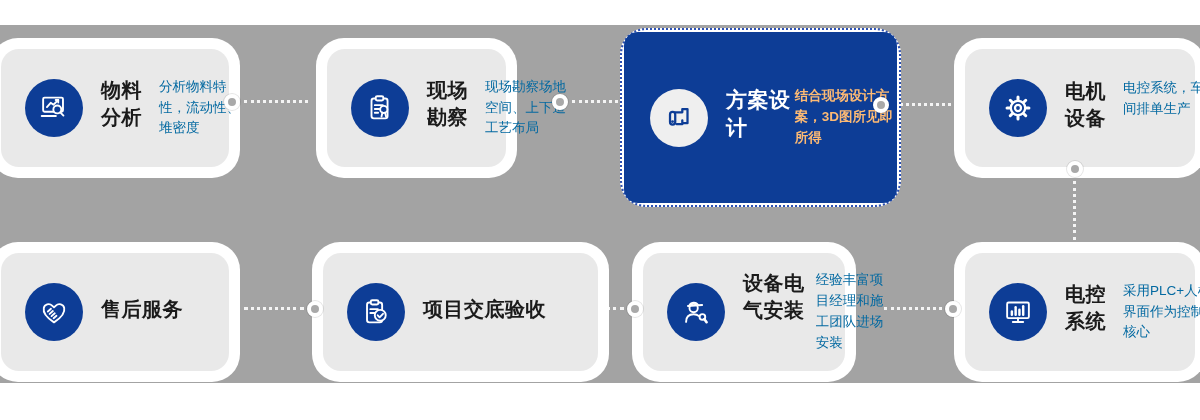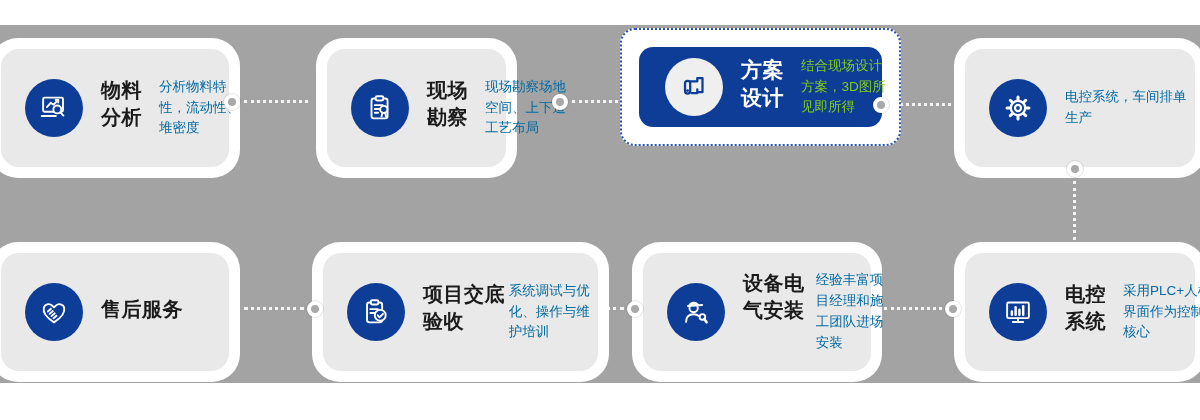--- a/index.html
+++ b/index.html
@@ -24,26 +24,26 @@
     flex:none;width:58px;height:58px;border-radius:50%;background:#0d3d96;
     display:flex;align-items:center;justify-content:center;color:#ffffff;
   }
   .icon-circle svg{width:34px;height:34px;display:block;}
   .text{display:flex;flex-direction:row;}
   .title{font-size:20px;font-weight:700;color:#1b1b1b;margin-bottom:6px;letter-spacing:.5px;}
   .desc{width:128px;font-size:13.5px;line-height:1.55;color:#0369a1;}
 
   
   .card.sel{
-    top:28px;height:118px;border:2px dotted #2b50b4;border-radius:15px;padding:17px;z-index:3;
+    top:28px;height:179px;border:2px dotted #2b50b4;border-radius:26px;padding:2px;z-index:3;
   }
   .card.sel .card-inner{background:#0d3d96;border-radius:14px;padding-left:26px;}
   .card.sel .icon-circle{background:#efefef;color:#0d3d96;}
   .card.sel .title{color:#ffffff;font-size:21px;margin-bottom:5px;}
-  .card.sel .desc{color:#84cc16;font-weight:400;}
+  .card.sel .desc{color:#fdba74;font-weight:700;}
 
   
   .dot-h{position:absolute;height:0;border-top:3px dotted rgba(255,255,255,.88);z-index:1;}
   .dot-v{position:absolute;width:0;border-left:3px dotted rgba(255,255,255,.88);z-index:1;}
   .node{
     position:absolute;width:8px;height:8px;border-radius:50%;
     background:#a9a9a9;border:4px solid #ffffff;
     box-shadow:0 0 0 1px rgba(0,0,0,.10);z-index:4;
   }
 </style>
@@ -137,20 +137,21 @@
           <line x1="18" y1="26.2" x2="18" y2="29.6"></line>
           <line x1="18" y1="6.4" x2="18" y2="9.8"></line>
           <line x1="23.8" y1="23.8" x2="26.2" y2="26.2"></line>
           <line x1="9.8" y1="9.8" x2="12.2" y2="12.2"></line>
           <line x1="23.8" y1="12.2" x2="26.2" y2="9.8"></line>
           <line x1="9.8" y1="26.2" x2="12.2" y2="23.8"></line>
         </g>
       </svg>
     </div>
     <div class="text">
+      <div class="title">电机设备</div>
       <div class="desc">电控系统，车间排单生产</div>
     </div>
   </div>
 </div>
 
 <div class="card row2" style="left:-10px;width:250px;">
   <div class="card-inner">
     <div class="icon-circle">
       <svg viewBox="0 0 36 36" fill="none" stroke="currentColor" stroke-width="2" stroke-linecap="round" stroke-linejoin="round">
         <path d="M18,29 C9.5,23.5 6.2,18.5 7.2,13.8 C8,9.8 13,8.3 16,11.2 L18,13.1 L20,11.2 C23,8.3 28,9.8 28.8,13.8 C29.8,18.5 26.5,23.5 18,29 Z"></path>
@@ -173,26 +174,25 @@
         <rect x="8.5" y="8" width="16" height="21" rx="2.5"></rect>
         <rect x="12.5" y="5.5" width="8" height="4.5" rx="1.5" fill="#0d3d96"></rect>
         <line x1="12" y1="15" x2="20" y2="15"></line>
         <line x1="12" y1="19" x2="17" y2="19"></line>
         <circle cx="22.5" cy="21.5" r="5.8" fill="#0d3d96"></circle>
         <polyline points="19.8,21.5 21.8,23.6 25.4,19.9"></polyline>
       </svg>
     </div>
     <div class="text">
       <div class="title">项目交底验收</div>
-      <div class="desc">系统调试与优化、操作与维护培训</div>
-    </div>
-  </div>
-</div>
-
-<div class="card row2" style="left:632px;width:250px;">
+    </div>
+  </div>
+</div>
+
+<div class="card row2" style="left:632px;width:224px;">
   <div class="card-inner">
     <div class="icon-circle">
       <svg viewBox="0 0 36 36" fill="none" stroke="currentColor" stroke-width="2" stroke-linecap="round" stroke-linejoin="round">
         <circle cx="15.5" cy="13.8" r="4.4"></circle>
         <path d="M10.8,11.6 a5,4.6 0 0 1 9.4,-0.9"></path>
         <line x1="9.5" y1="11.6" x2="24.5" y2="10.6"></line>
         <path d="M7.5,28.5 C7.5,22.5 11,20.4 15.5,20.4 C17.8,20.4 19.8,21.1 21.2,22.4"></path>
         <circle cx="24.8" cy="23.2" r="3"></circle>
         <line x1="26.9" y1="25.6" x2="29.2" y2="28.8" stroke-width="2.8"></line>
       </svg>

